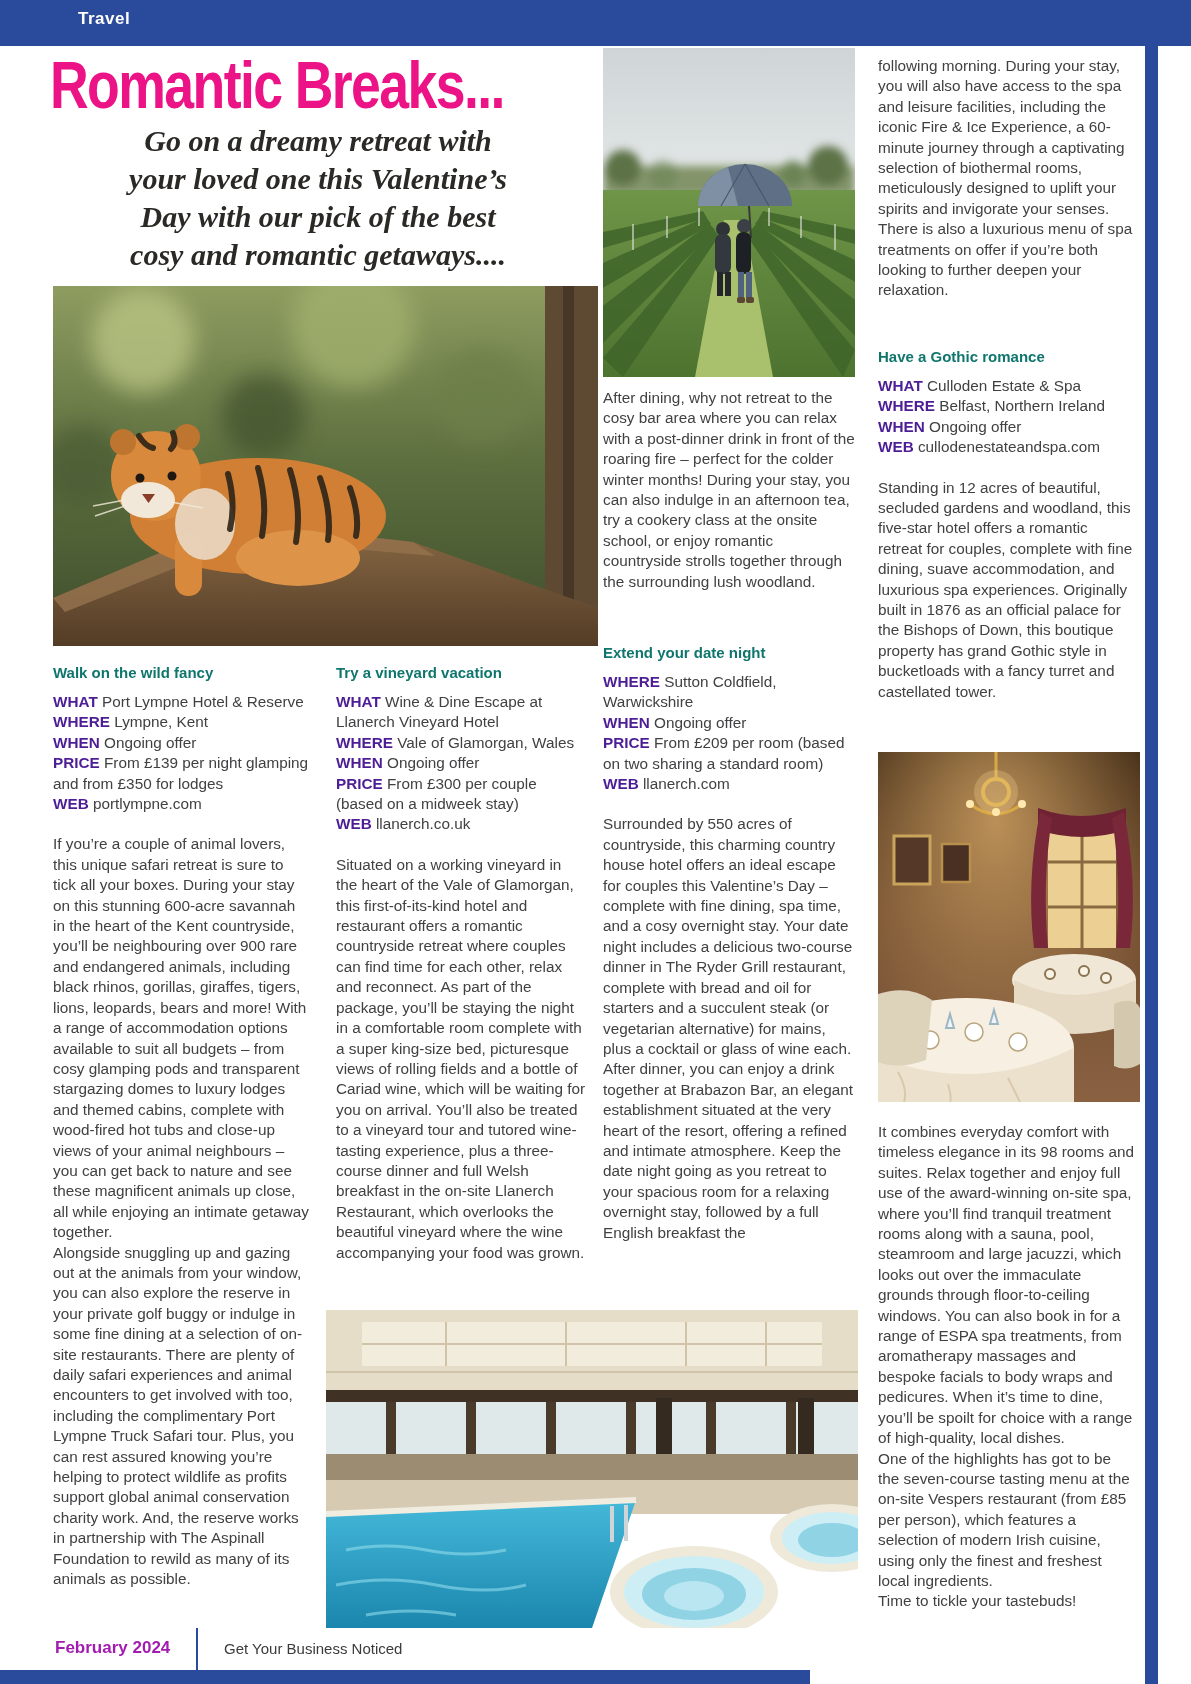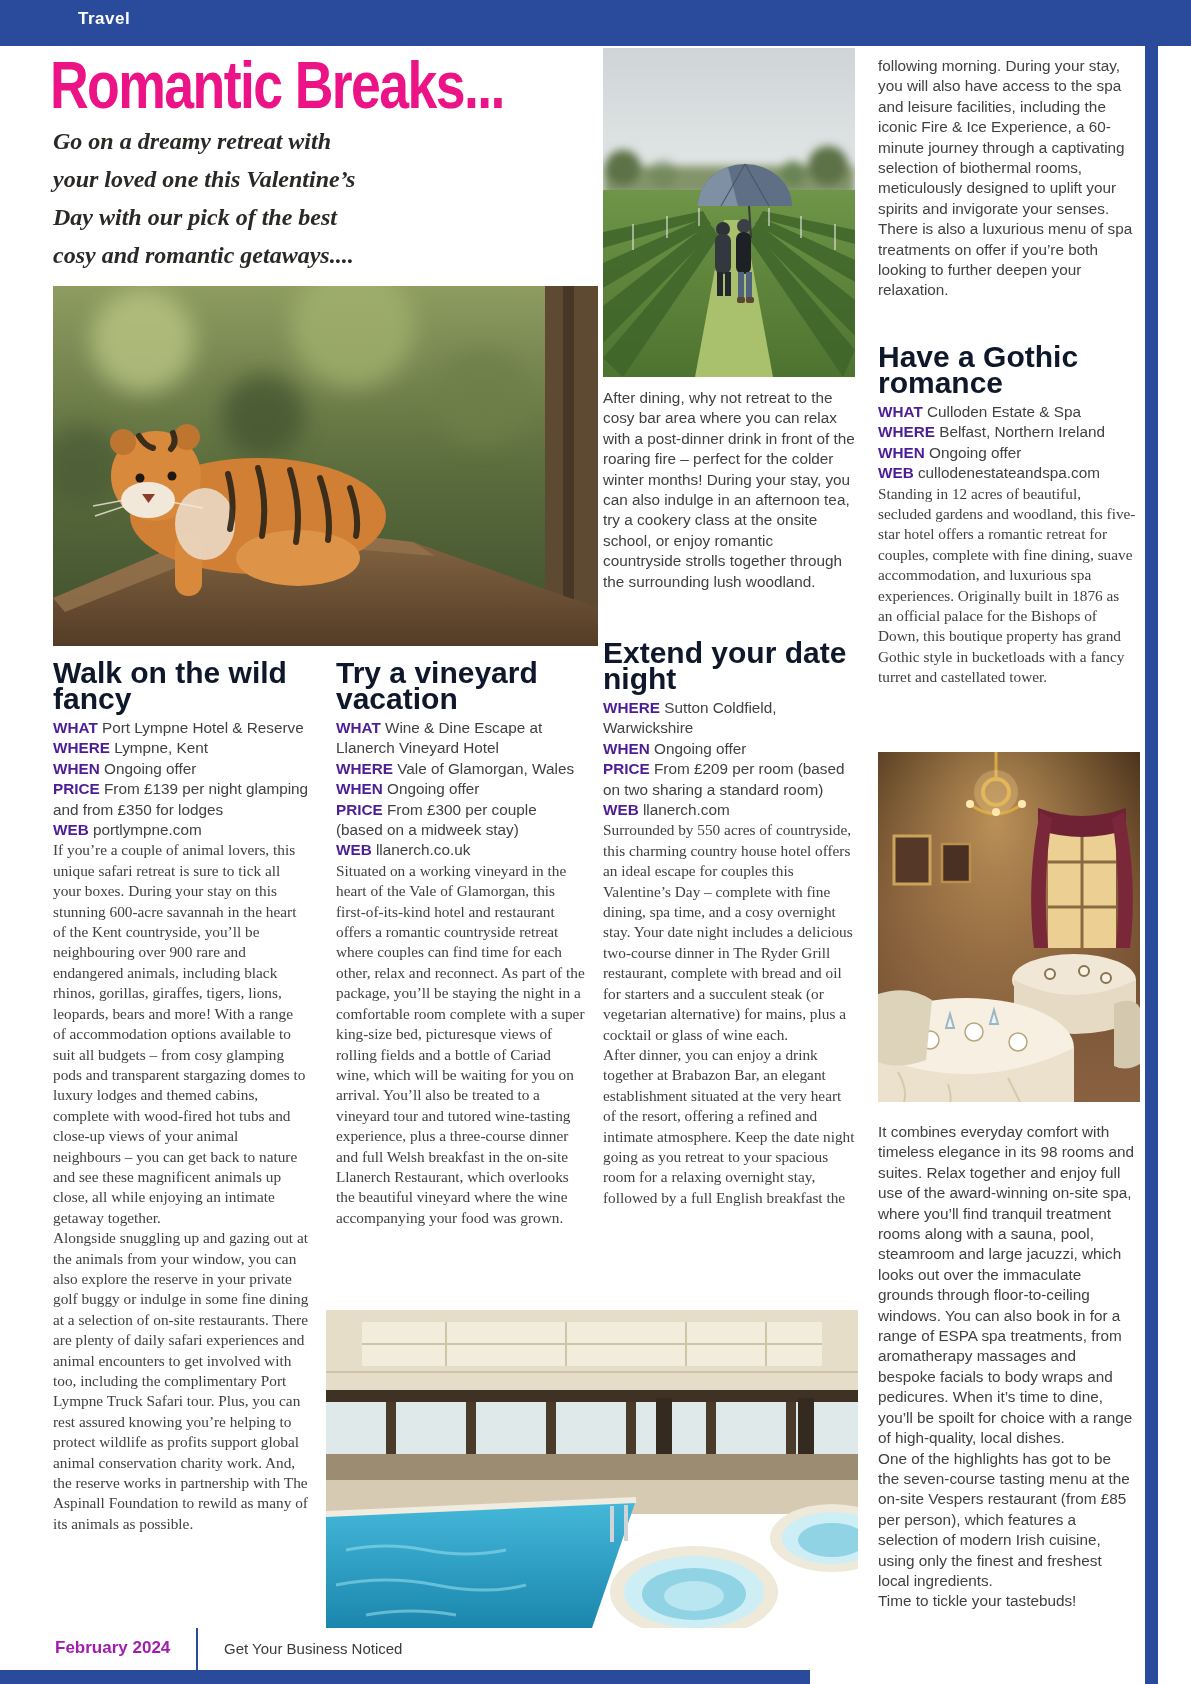--- a/index.html
+++ b/index.html
@@ -12,29 +12,29 @@
   .topbar{left:0;top:0;width:1191px;height:46px;background:#2a4b9b;}
   .travel{left:55px;top:9px;font-size:17px;font-weight:bold;color:#ffffff;letter-spacing:.5px;margin-left:23px;}
   .rightstrip{left:1145px;top:0;width:13px;height:1684px;background:#2a4b9b;}
   .headline{
     left:50px;top:46px;font-size:67px;font-weight:bold;color:#ec1386;
     letter-spacing:-2px;white-space:nowrap;transform:scaleX(.8);transform-origin:left top;
   }
   .intro{
     left:53px;top:122px;width:530px;
     font-family:"Liberation Serif","DejaVu Serif",serif;font-style:italic;font-weight:bold;
-    font-size:24px;line-height:38px;color:#2b2926;white-space:pre-line;
+    font-size:30px;line-height:38px;color:#2b2926;white-space:pre-line;text-align:center;
   }
   
   .col{font-size:15.3px;line-height:20.4px;color:#414042;}
   .body-text{margin:0;white-space:pre-line;}
-  h2.sect{margin:0 0 6px 0;font-size:30px;line-height:26px;font-weight:bold;color:#0f172a;}
+  h2.sect{margin:0 0 6px 0;font-size:15px;line-height:26px;font-weight:bold;color:#0f766e;}
   .field{margin:0;}
   .lbl{color:#4c1d95;font-weight:bold;}
-  .listing .body-text{font-family:Liberation Serif, serif;}
+  .listing .body-text{margin-top:20px;}
   
   .photo svg{display:block;}
   
   .footer-issue{left:55px;top:1638px;font-size:17px;font-weight:bold;color:#a21caf;text-align:center;}
   .footer-divider{left:196px;top:1628px;width:2px;height:44px;background:#2a4b9b;}
   .footer-tagline{left:224px;top:1640px;font-size:15px;color:#3b3b3b;text-align:center;}
   .footer-bar{left:0;top:1670px;width:810px;height:14px;background:#2a4b9b;}
 </style>
 </head>
 <body>

